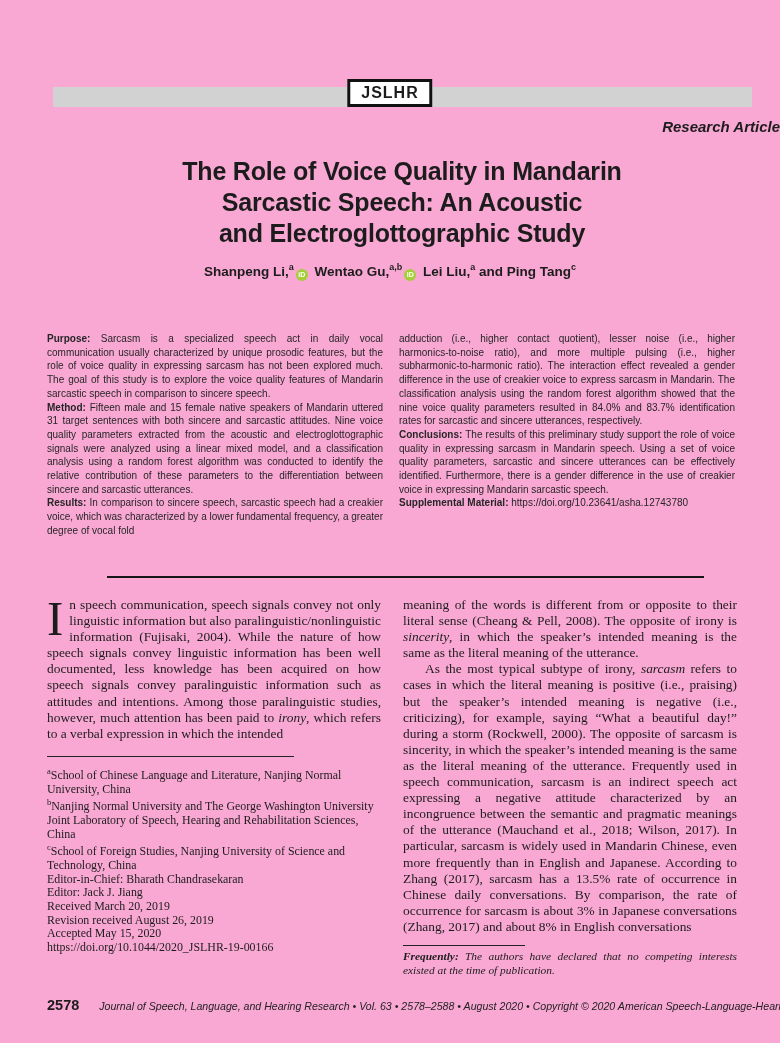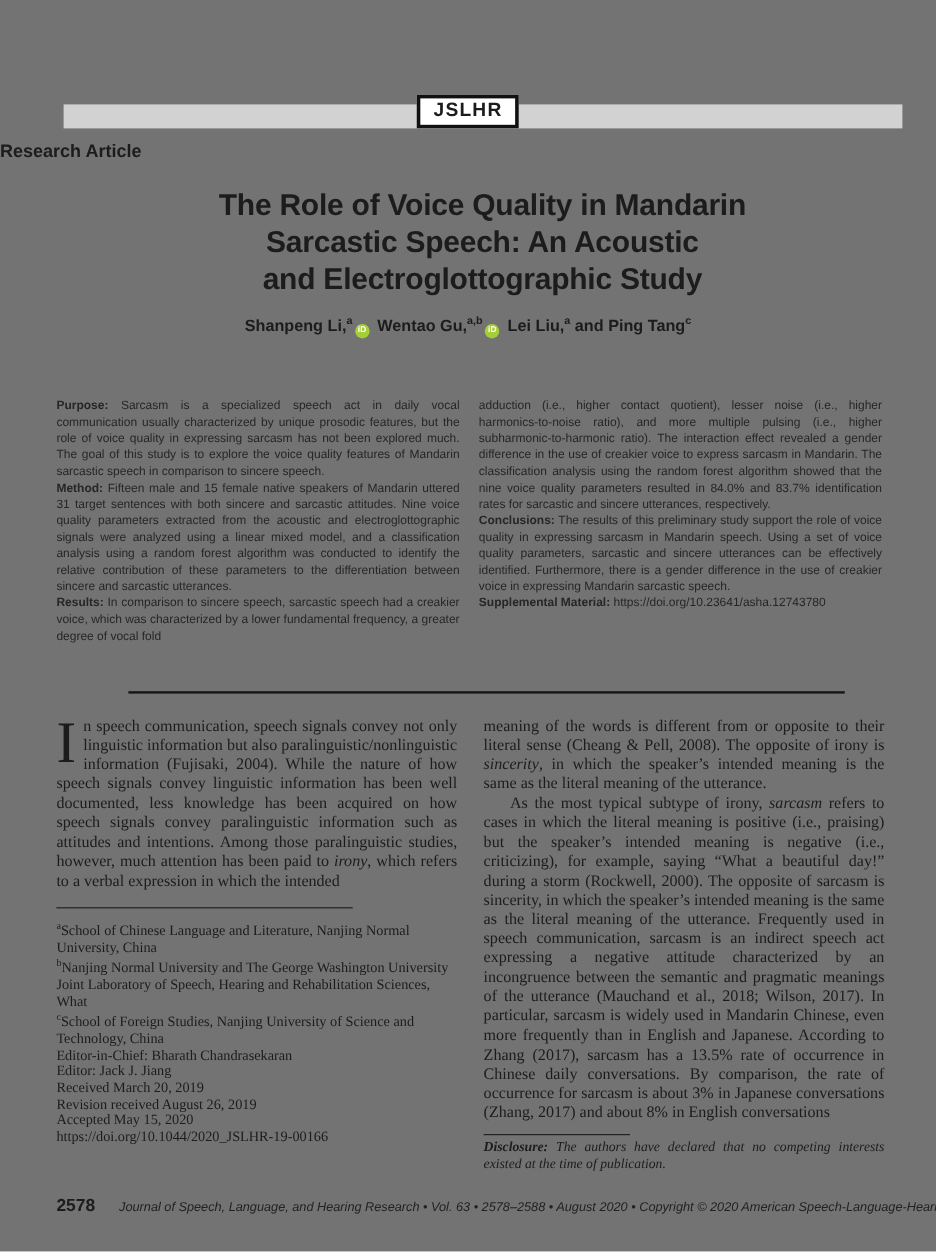--- a/index.html
+++ b/index.html
@@ -1,33 +1,33 @@
 <!DOCTYPE html>
 <html><head>
 <meta charset="utf-8">
 <style>
   * { margin: 0; padding: 0; box-sizing: border-box; }
   html, body { background: #ffffff; }
   .page {
     position: relative;
     width: 780px; height: 1043px;
     margin: 0 auto;
-    background: #737373;
+    background: #f9a8d4;
     color: #1c1c1c;
     font-family: "Liberation Sans", sans-serif;
     overflow: hidden;
   }
   
   .band { position: absolute; top: 87px; left: 53px; width: 699px; height: 20px; background: #d2d2d2; }
   .jslhr-box {
     position: absolute; top: 79px; left: 50%; transform: translateX(-50%);
     background: #ffffff; border: 3px solid #111;
     padding: 2px 11px; font-size: 16px; font-weight: bold; letter-spacing: 1px;
   }
-  .article-type { position: absolute; top: 118px; left: 0; width: 100%; text-align: left; font-size: 15px; font-weight: bold; }
+  .article-type { position: absolute; top: 118px; left: 0; width: 100%; text-align: right; font-size: 15px; font-weight: bold; font-style: italic; }
   .title { position: absolute; top: 156px; left: 0; width: 100%; text-align: center; font-size: 25px; font-weight: bold; line-height: 31px; letter-spacing: -0.2px; padding-left: 24px; }
   .authors { position: absolute; top: 262px; left: 0; width: 100%; text-align: center; font-size: 13.5px; font-weight: bold; }
   .authors sup { font-size: 9px; }
   .orcid {
     display: inline-block; width: 12px; height: 12px; border-radius: 50%;
     background: #a6ce39; color: #fff; font-size: 7px; font-weight: bold;
     text-align: center; line-height: 12px; vertical-align: -1px; margin: 0 3px 0 2px;
   }
   
   .abstract {
@@ -104,37 +104,37 @@
 
   <div class="abs-rule"></div>
 
   <div class="body-cols">
     <div class="col">
       <p><span class="dropcap">I</span><span>n speech communication, speech signals convey not only linguistic information but also paralinguistic/nonlinguistic information (Fujisaki, 2004). While the nature of how speech signals convey linguistic information has been well documented, less knowledge has been acquired on how speech signals convey paralinguistic information such as attitudes and intentions. Among those paralinguistic studies, however, much attention has been paid to </span><i>irony</i><span>, which refers to a verbal expression in which the intended</span></p>
 
       <div class="fn-rule"></div>
       <div class="footnotes">
         <p><sup>a</sup><span>School of Chinese Language and Literature, Nanjing Normal University, China</span></p>
-        <p><sup>b</sup><span>Nanjing Normal University and The George Washington University Joint Laboratory of Speech, Hearing and Rehabilitation Sciences, What</span></p>
+        <p><sup>b</sup><span>Nanjing Normal University and The George Washington University Joint Laboratory of Speech, Hearing and Rehabilitation Sciences, China</span></p>
         <p class="fn-gap"><sup>c</sup><span>School of Foreign Studies, Nanjing University of Science and Technology, China</span></p>
         <p>Editor-in-Chief: Bharath Chandrasekaran</p>
         <p class="fn-gap">Editor: Jack J. Jiang</p>
         <p>Received March 20, 2019</p>
         <p>Revision received August 26, 2019</p>
         <p class="fn-gap">Accepted May 15, 2020</p>
         <p>https://doi.org/10.1044/2020_JSLHR-19-00166</p>
       </div>
     </div>
 
     <div class="col">
       <p><span>meaning of the words is different from or opposite to their literal sense (Cheang &amp; Pell, 2008). The opposite of irony is </span><i>sincerity</i><span>, in which the speaker’s intended meaning is the same as the literal meaning of the utterance.</span></p>
       <p class="indent"><span>As the most typical subtype of irony, </span><i>sarcasm</i><span> refers to cases in which the literal meaning is positive (i.e., praising) but the speaker’s intended meaning is negative (i.e., criticizing), for example, saying “What a beautiful day!” during a storm (Rockwell, 2000). The opposite of sarcasm is sincerity, in which the speaker’s intended meaning is the same as the literal meaning of the utterance. Frequently used in speech communication, sarcasm is an indirect speech act expressing a negative attitude characterized by an incongruence between the semantic and pragmatic meanings of the utterance (Mauchand et al., 2018; Wilson, 2017). In particular, sarcasm is widely used in Mandarin Chinese, even more frequently than in English and Japanese. According to Zhang (2017), sarcasm has a 13.5% rate of occurrence in Chinese daily conversations. By comparison, the rate of occurrence for sarcasm is about 3% in Japanese conversations (Zhang, 2017) and about 8% in English conversations</span></p>
 
       <div class="disc-rule"></div>
-      <p class="disclosure"><b>Disclosure:</b><span> The authors have declared that no competing interests existed at the time of publication.</span></p>
+      <p class="disclosure"><b>Frequently:</b><span> The authors have declared that no competing interests existed at the time of publication.</span></p>
     </div>
   </div>
 
   <div class="footer">
     <span class="page-num">2578</span>
     <span class="footer-info">Journal of Speech, Language, and Hearing Research • Vol. 63 • 2578–2588 • August 2020 • Copyright © 2020 American Speech-Language-Hearing Association</span>
   </div>
 
 </div>
 

